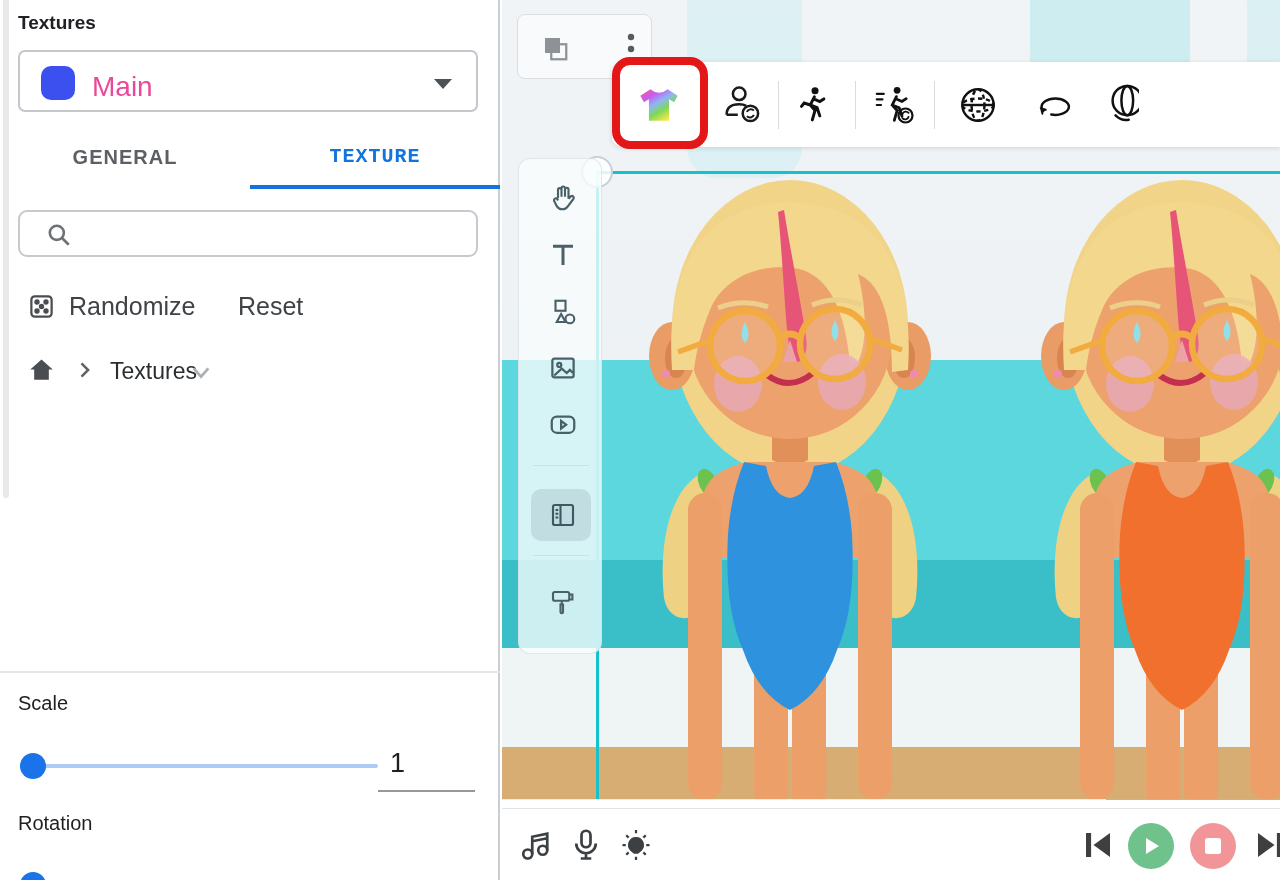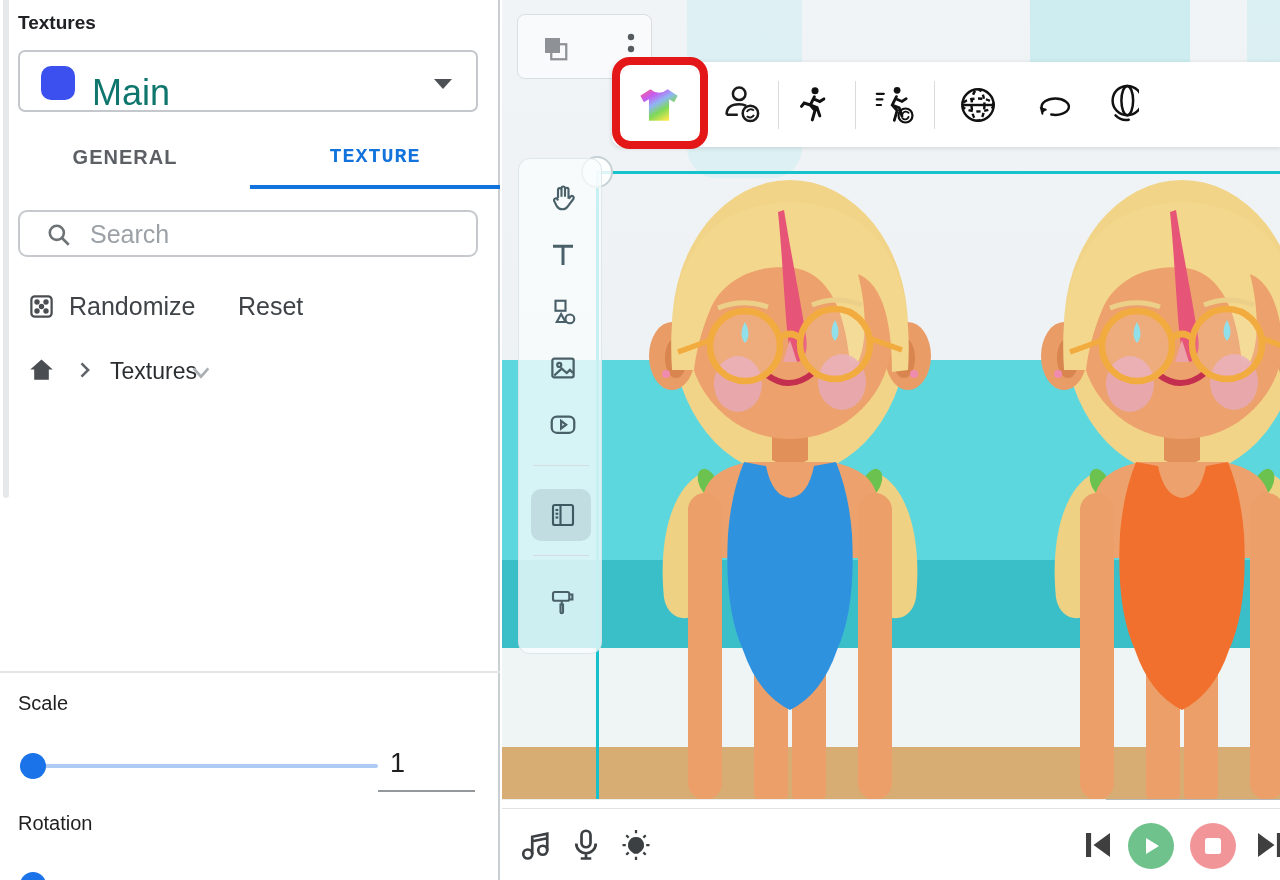--- a/index.html
+++ b/index.html
@@ -3,21 +3,21 @@
 <meta charset="utf-8">
 <style>
   * { margin:0; padding:0; box-sizing:border-box; }
   html,body { width:1280px; height:880px; font-family:"Liberation Sans", sans-serif; background:#fff; overflow:hidden; }
   
   #left-panel { position:absolute; left:0; top:0; width:500px; height:880px; background:#fff; border-right:2px solid #c9ced2; }
   .panel-scroll-strip { position:absolute; left:3px; top:0; width:6px; height:498px; background:#e6e8ea; border-radius:0 0 3px 3px; }
   .panel-title { position:absolute; left:18px; top:12px; font-size:19px; font-weight:700; color:#202124; }
   .dropdown { position:absolute; left:18px; top:50px; width:460px; height:62px; border:2px solid #c4c7cb; border-radius:7px; background:#fff; cursor:pointer; }
   .dropdown .swatch { position:absolute; left:21px; top:14px; width:34px; height:34px; border-radius:10px; }
-  .dropdown .label { position:absolute; left:72px; top:12px; line-height:58px; font-size:36px; color:#0f766e; }
+  .dropdown .label { position:absolute; left:72px; top:6px; line-height:58px; font-size:28px; color:#ec4899; }
   .caret-down { position:absolute; right:24px; top:27px; width:0; height:0; border-left:9px solid transparent; border-right:9px solid transparent; border-top:10px solid #4d5156; }
   .tabs { position:absolute; left:0; top:132px; width:592px; height:56px; display:flex; }
   .tab { width:250px; text-align:center; line-height:50px; font-size:20px; font-weight:700; letter-spacing:1px; color:#5c6065; cursor:pointer; }
   .tab.active { color:#1273dc;font-family:Liberation Mono, monospace; }
   .tab-underline { position:absolute; left:250px; top:185px; width:250px; height:4px; }
   .searchbox { position:absolute; left:18px; top:210px; width:460px; height:47px; border:2px solid #c6c9cd; border-radius:9px; background:#fff; }
   .searchbox svg { position:absolute; left:26px; top:10px; }
   .searchbox input { position:absolute; left:70px; top:4px; width:380px; height:36px; border:none; outline:none; font-size:25px; color:#333; font-family:"Liberation Sans",sans-serif; }
   .searchbox input::placeholder { color:#9ba1a6; }
   .action-row { position:absolute; left:0; top:292px; height:32px; width:500px; }
@@ -76,21 +76,20 @@
     <div class="tab">GENERAL</div>
     <div class="tab active">TEXTURE</div>
   </div>
   <div class="tab-underline" style="background-color: rgb(18, 115, 220);"></div>
 
   <div class="searchbox">
     <svg width="26" height="26" viewBox="0 0 24 24" fill="none" stroke="#6d7275" stroke-width="2.4">
         <circle cx="10" cy="10" r="6.5"></circle>
         <line x1="15" y1="15" x2="21" y2="21"></line>
       </svg>
-    <input type="text" placeholder="Search" style="">
   </div>
 
   <div class="action-row">
     <div class="action-btn" style="left:28px;">
       <svg width="27" height="27" viewBox="0 0 24 24" fill="none" stroke="#4a4e52" stroke-width="2">
           <rect x="3" y="3" width="18" height="18" rx="3"></rect>
           <circle cx="8" cy="8" r="1.4" fill="#4a4e52"></circle>
           <circle cx="16" cy="8" r="1.4" fill="#4a4e52"></circle>
           <circle cx="12" cy="12" r="1.4" fill="#4a4e52"></circle>
           <circle cx="8" cy="16" r="1.4" fill="#4a4e52"></circle>

